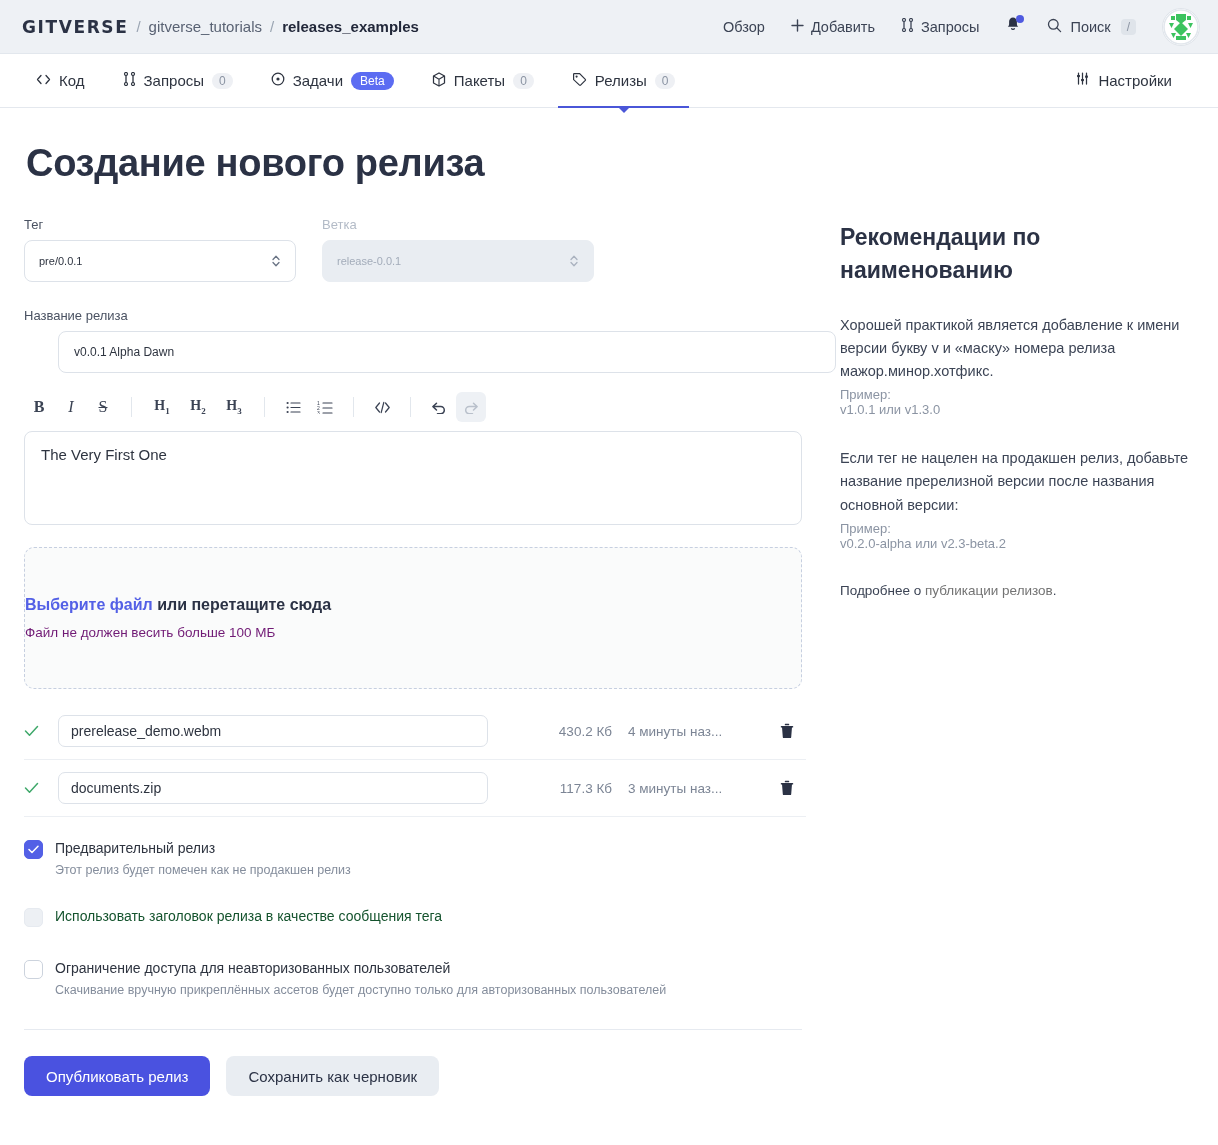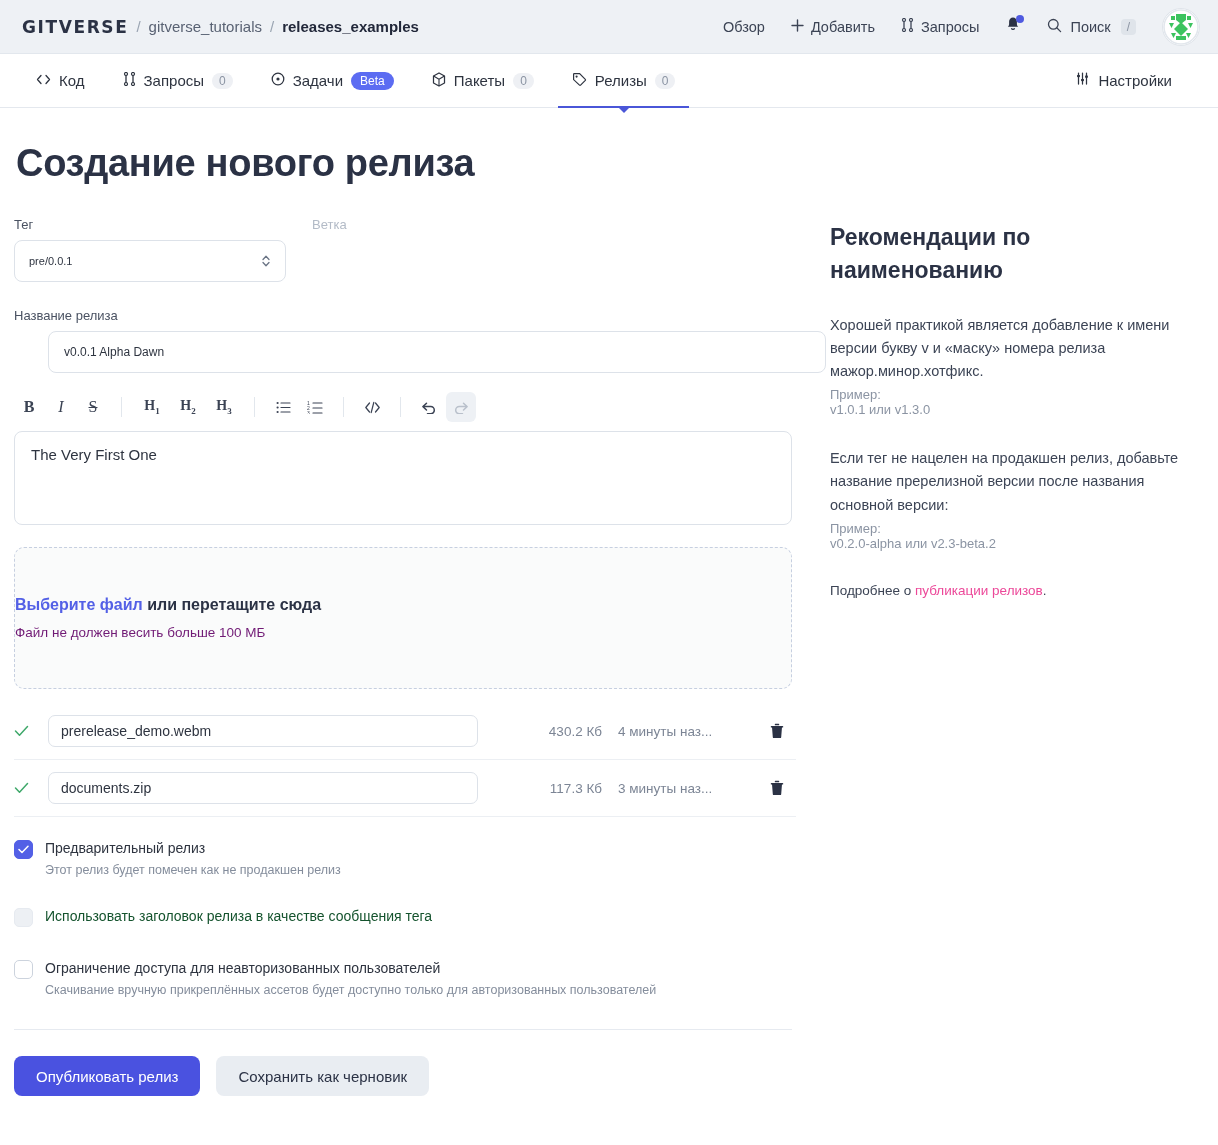--- a/index.html
+++ b/index.html
@@ -130,21 +130,21 @@
     background: #5c6cf2;
     color: #fff;
     border-radius: 11px;
     font-size: 12px;
     padding: 2px 9px;
     font-weight: 500;
   }
   .tabbar-right { margin-left: auto; display: flex; align-items: center; }
 
   
-  .page { padding: 0 14px; position: relative; }
+  .page { padding: 0 24px; position: relative; }
   h1.page-title {
     font-size: 38px;
     font-weight: 700;
     color: #2b3245;
     margin: 34px 0 0 2px;
     letter-spacing: -0.3px;
   }
   .columns { display: flex; gap: 34px; margin-top: 32px; }
   .col-left { width: 782px; flex: none; }
   .col-right { width: 372px; flex: none; padding-top: 4px; }
@@ -357,21 +357,21 @@
   }
   .rec-p {
     font-size: 14.5px;
     color: #3c4455;
     line-height: 1.6;
   }
   .rec-ex-label { font-size: 13px; color: #8b94a3; margin-top: 4px; }
   .rec-ex-val { font-size: 13px; color: #8b94a3; }
   .rec-block2 { margin-top: 30px; }
   .rec-more { margin-top: 32px; font-size: 13.5px; color: #3c4455; }
-  .rec-more a { color: #ec4899; text-decoration: none; cursor: pointer; }
+  .rec-more a { color: #737373; text-decoration: none; cursor: pointer; }
   .anno-arrow { position: absolute; pointer-events: none; }
 </style>
 </head>
 <body>
 
 <div class="topbar">
   <span class="brand">GITVERSE</span>
   <span class="crumb-sep">/</span>
   <span class="crumb-link">gitverse_tutorials</span>
   <span class="crumb-sep">/</span>
@@ -519,20 +519,28 @@
             <span>pre/0.0.1</span>
             <span class="sel-arrows">
               <svg width="10" height="16" viewBox="0 0 10 16">
                   <path d="M2 6.5L5 3.3l3 3.2M2 9.5l3 3.2 3-3.2" stroke="currentColor" stroke-width="1.3" fill="none" stroke-linecap="round" stroke-linejoin="round"></path>
                 </svg>
             </span>
           </div>
         </div>
         <div>
           <div class="field-label dim">Ветка</div>
+          <div class="select-box disabled">
+            <span>release-0.0.1</span>
+            <span class="sel-arrows">
+              <svg width="10" height="16" viewBox="0 0 10 16">
+                  <path d="M2 6.5L5 3.3l3 3.2M2 9.5l3 3.2 3-3.2" stroke="currentColor" stroke-width="1.3" fill="none" stroke-linecap="round" stroke-linejoin="round"></path>
+                </svg>
+            </span>
+          </div>
         </div>
       </div>
 
       <div class="block">
         <div class="field-label">Название релиза</div>
         <input class="name-field" value="v0.0.1 Alpha Dawn" style="">
       </div>
 
       <div class="editor-toolbar">
         <div class="tb-btn">

